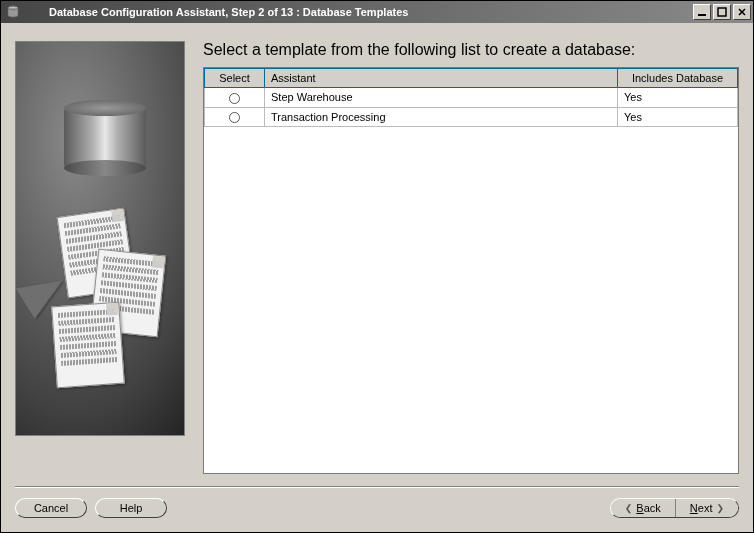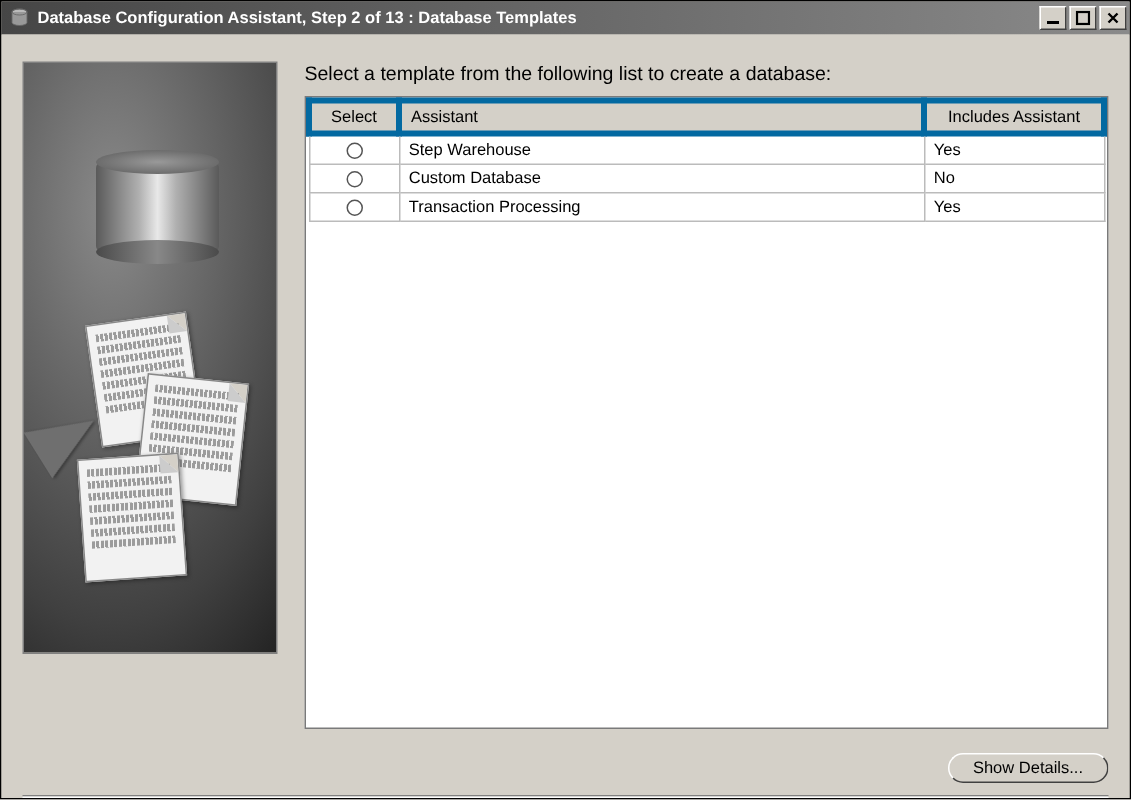--- a/index.html
+++ b/index.html
@@ -30,21 +30,21 @@
     }
     .titlebar-icon {
       width: 16px;
       height: 16px;
       margin: 0 4px 0 2px;
       display: flex;
       align-items: center;
       justify-content: center;
     }
     .titlebar-icon svg { width: 14px; height: 14px; }
-    .titlebar-title { flex: 1; font-size: 11px; }
+    .titlebar-title { flex: 1; font-size: 11px; margin-left: 24px; }
     .win-controls { display: flex; gap: 2px; }
     .win-btn {
       width: 18px;
       height: 16px;
       background: #d4d0c8;
       border: 1px solid #fff;
       border-right-color: #404040;
       border-bottom-color: #404040;
       display: flex;
       align-items: center;
@@ -158,38 +158,38 @@
       border-color: transparent transparent transparent #6f6f6f;
       transform: rotate(-32deg);
       filter: drop-shadow(1px 1px 1px rgba(0,0,0,0.4));
     }
     .right-panel {
       flex: 1;
       display: flex;
       flex-direction: column;
     }
     .instruction {
-      font-size: 13px;
+      font-size: 16px;
       color: #000;
       margin-bottom: 8px;
     }
     .table-wrap {
       border: 1px solid #7a7a7a;
       background: #fff;
       flex: 1;
       position: relative;
     }
     table.template-table {
       width: 100%;
       border-collapse: collapse;
       font-size: 11px;
     }
     table.template-table th {
       background: #d4d0c8;
-      border: 4px solid #0369a1;
+      border: 1px solid #0369a1;
       padding: 3px 6px;
       text-align: left;
       font-weight: normal;
     }
     table.template-table th:first-child { width: 60px; text-align: center; }
     table.template-table th:last-child { width: 120px; text-align: center; }
     table.template-table td {
       border: 1px solid #bbb;
       padding: 3px 6px;
       background: #fff;
@@ -361,45 +361,52 @@
 
       <div class="right-panel">
         <div class="instruction">Select a template from the following list to create a database:</div>
 
         <div class="table-wrap">
           <table class="template-table">
             <thead>
               <tr>
                 <th>Select</th>
                 <th>Assistant</th>
-                <th>Includes Assistant</th>
+                <th>Includes Database</th>
               </tr>
             </thead>
             <tbody>
               <tr>
                 <td class="col-select"><span class="radio-mark"></span></td>
                 <td>Step Warehouse</td>
                 <td class="col-includes">Yes</td>
               </tr>
               <tr>
                 <td class="col-select"><span class="radio-mark"></span></td>
-                <td>Custom Database</td>
-                <td class="col-includes">No</td>
-              </tr>
-              <tr>
-                <td class="col-select"><span class="radio-mark"></span></td>
                 <td>Transaction Processing</td>
                 <td class="col-includes">Yes</td>
               </tr>
             </tbody>
           </table>
         </div>
       </div>
     </div>
 
-    <div class="details-row">
-      <button class="btn">Show Details...</button>
+
+    <div class="separator"></div>
+
+    <div class="footer-row">
+      <button class="btn">Cancel</button>
+      <button class="btn">Help</button>
+      <div class="spacer"></div>
+      <div class="nav-pair">
+        <button class="nav-btn">
+          <span class="chev">❮</span>
+          <span><span class="mnemonic">B</span><span>ack</span></span>
+        </button>
+        <button class="nav-btn">
+          <span><span class="mnemonic">N</span><span>ext</span></span>
+          <span class="chev">❯</span>
+        </button>
+      </div>
     </div>
-
-    <div class="separator"></div>
-
   </div>
 </div>
 
 </body></html>

